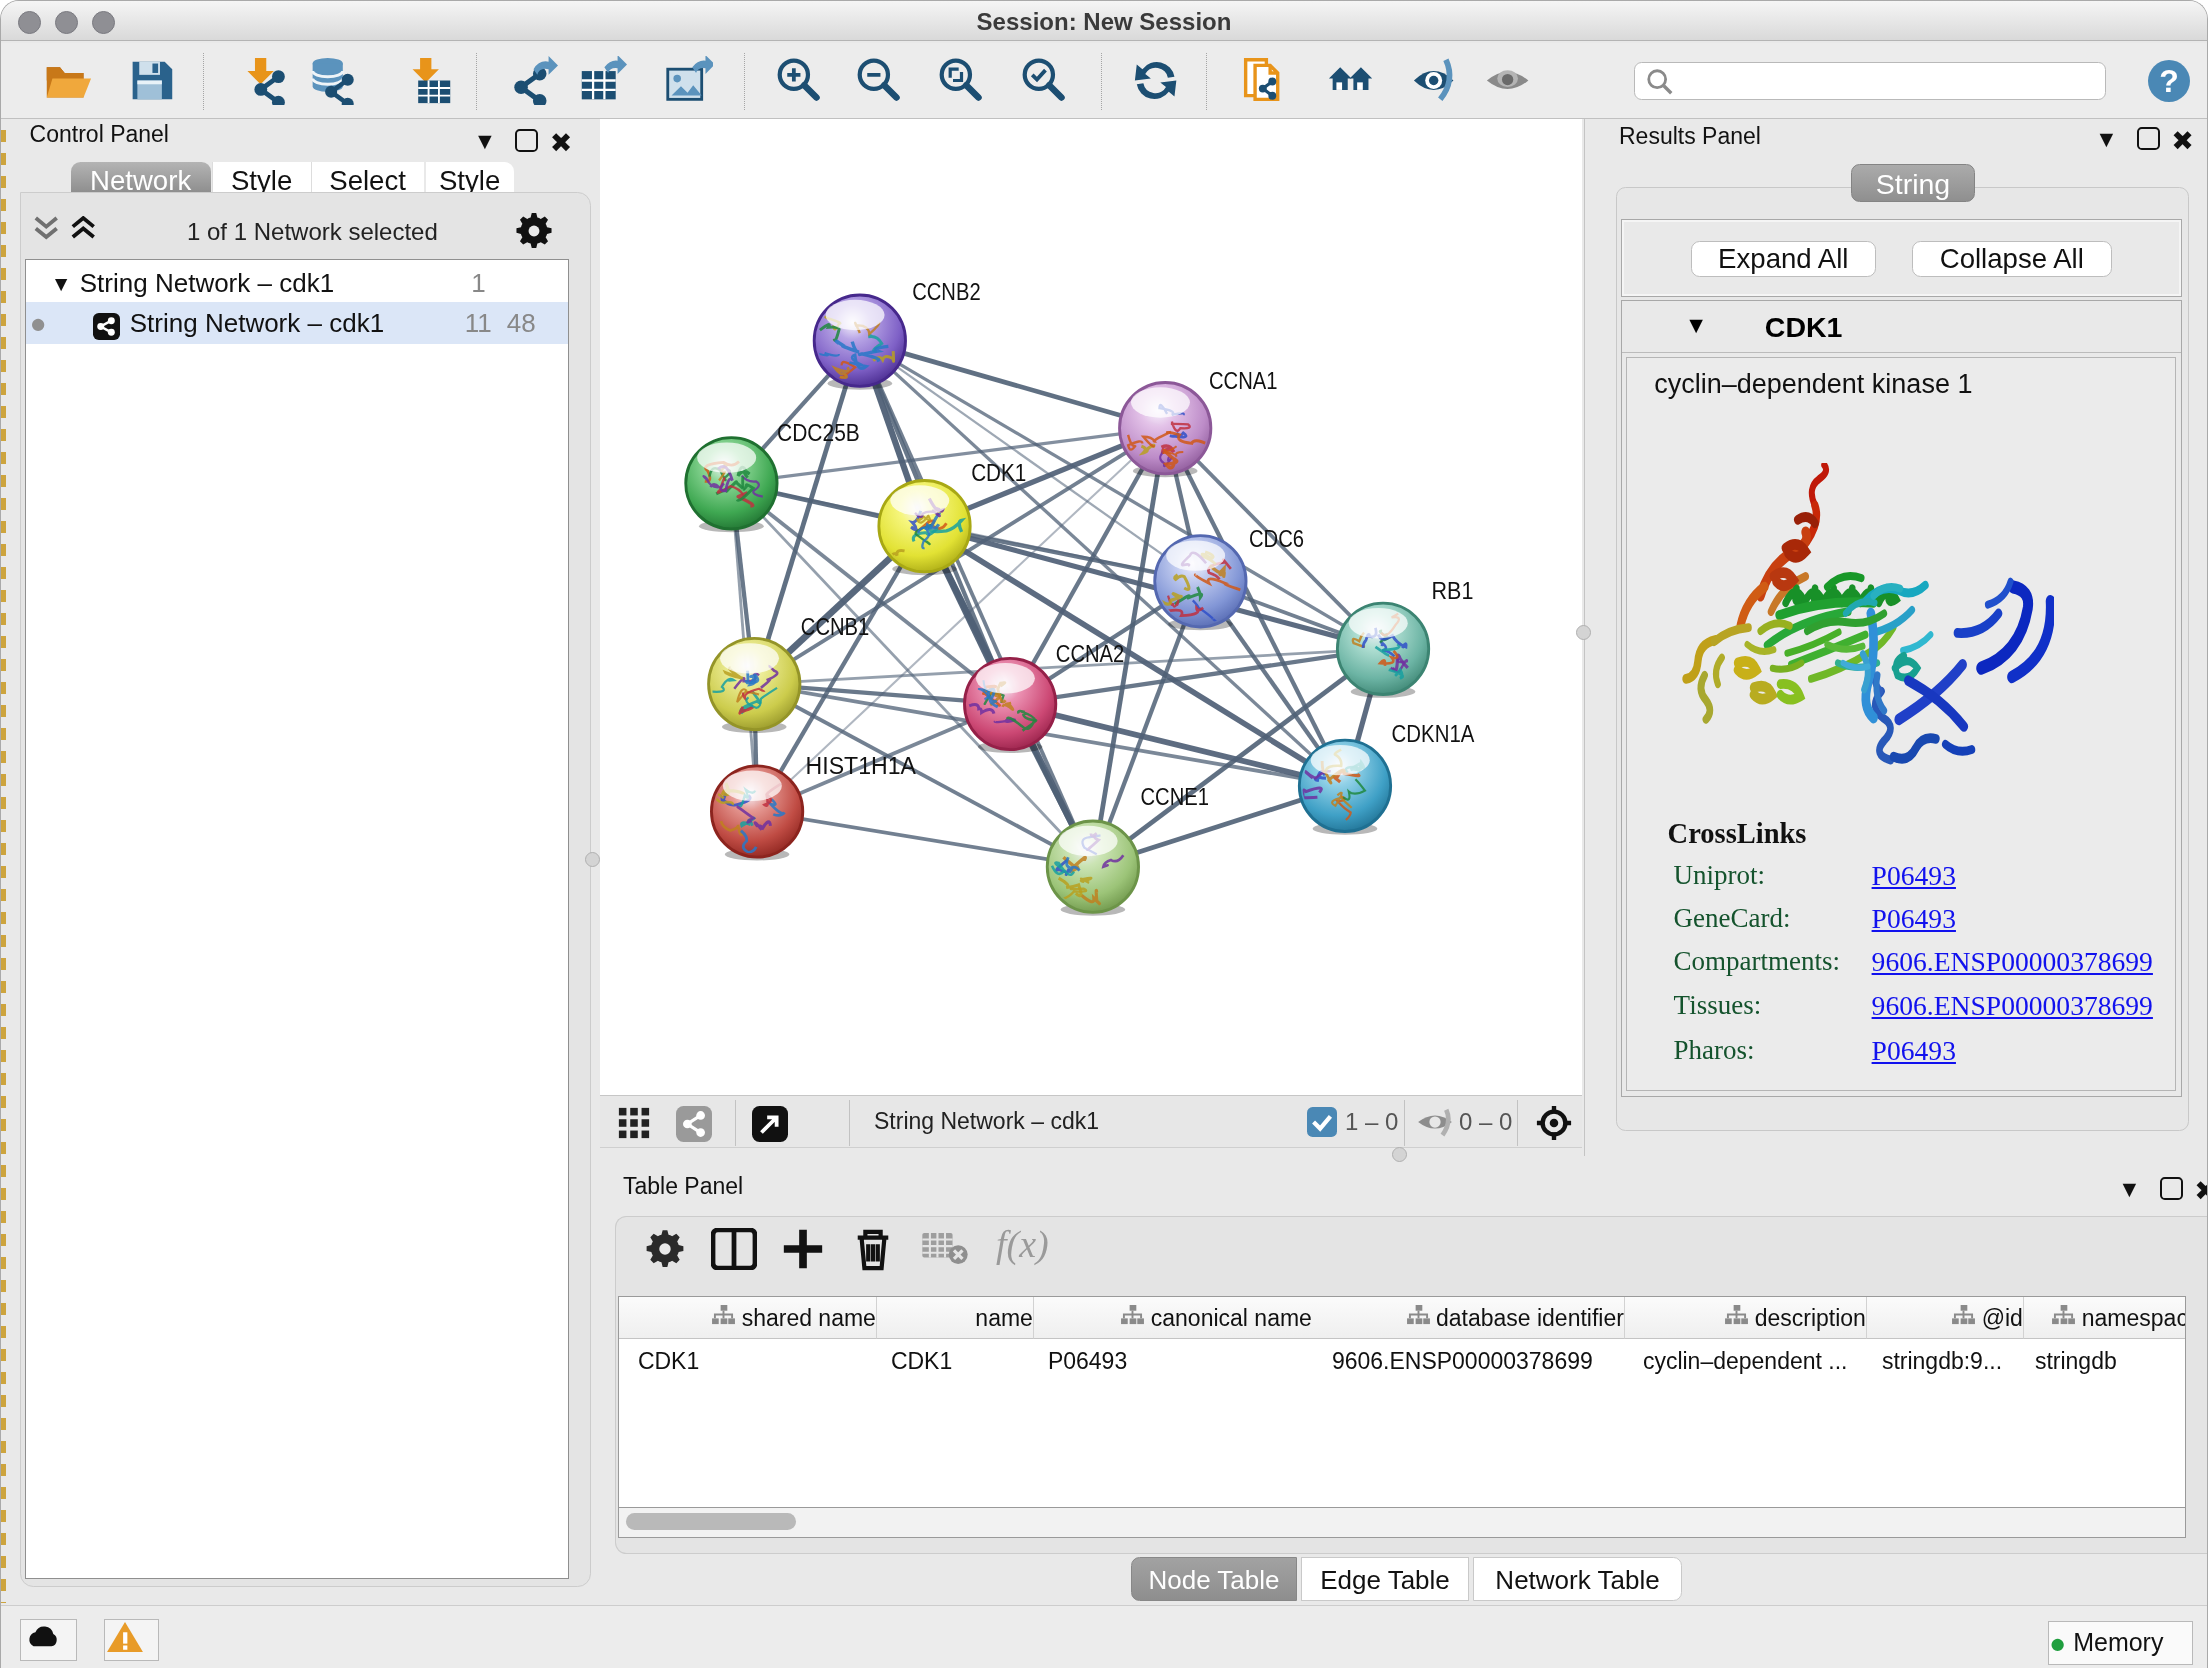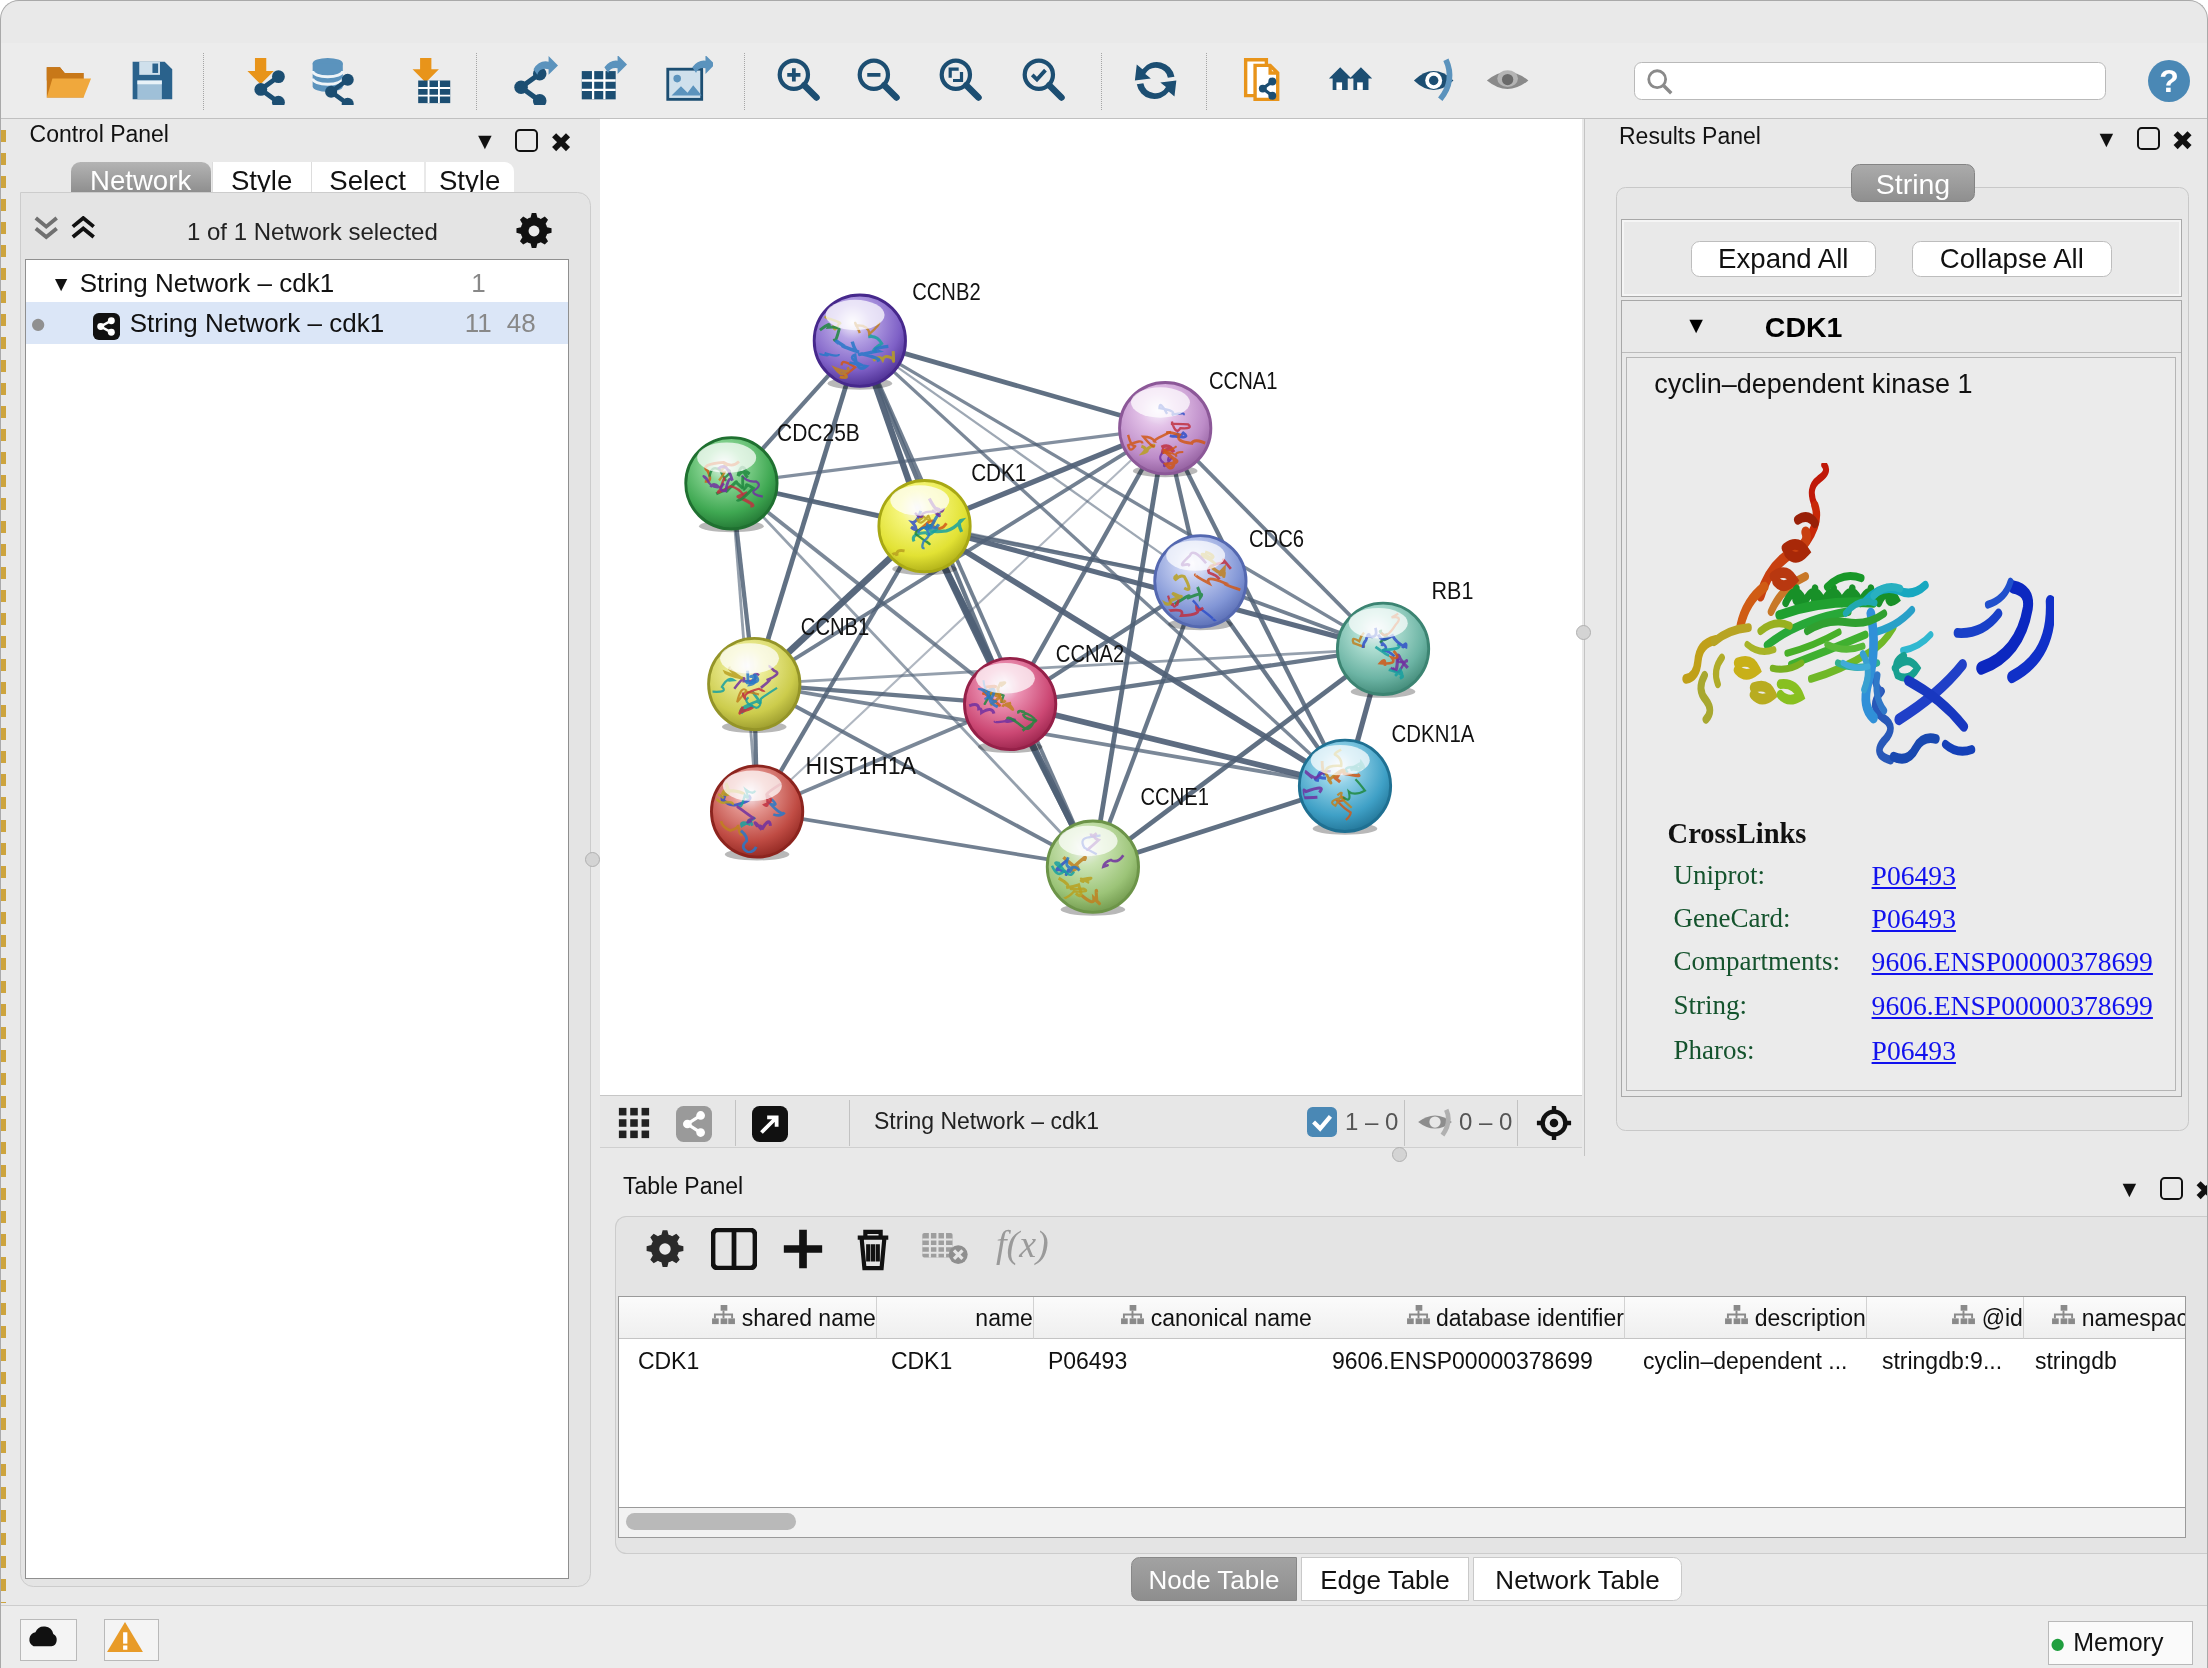--- a/index.html
+++ b/index.html
@@ -83,20 +83,26 @@
   border-top:1.9px solid #cdcdcd; }
 .sbtn { position:absolute; top:13.3px; height:42px; background:#f4f4f4; border:1.9px solid #b9b9b9; }
 #memory { position:absolute; left:2047px; top:15px; width:145px; height:44px; background:#fafafa;
   border:1.9px solid #b9b9b9; font-size:25px; color:#111; line-height:40px; }
 #ystrip { position:absolute; left:0; top:118px; width:4.8px; height:1484px;
   background:repeating-linear-gradient(#e9e9e9 0 11.4px, #cda43e 11.4px 23px); }
 .knob { position:absolute; width:15px; height:15px; background:#d4d4d4; border:1px solid #b0b0b0; border-radius:50%; }
 </style></head><body>
 <div id="win">
 
+<div id="titlebar">
+  <div class="tl" style="left:17px"></div>
+      <div class="tl" style="left:54px"></div>
+      <div class="tl" style="left:91px"></div>
+  <div id="title">Session: New Session</div>
+</div>
 
 <div id="toolbar">
       <div class="tbi" style="left:42px"><svg width="49" height="49" viewBox="0 0 52 52">
           <path d="M4 12 h14 l5 6 h20 v8 h-39 z" fill="#b06010"></path>
           <path d="M4 12 h14 l5 6 h20 v26 h-39 z" fill="#c87818"></path>
           <path d="M10 24 h41 l-8 20 h-39 z" fill="#f0a83c"></path>
         </svg></div>
       <div class="tbi" style="left:126px"><svg width="49" height="49" viewBox="0 0 52 52">
           <path d="M6 6 h34 l8 8 v32 h-42 z" fill="#2a628c"></path>
           <rect x="13" y="6" width="22" height="14" fill="#cfe0ec"></rect>
@@ -764,21 +770,21 @@
                   <path d="M254 226 q18 8 38 4" fill="none" stroke="#40acd8" stroke-width="7" stroke-opacity="1" stroke-linecap="round"></path>
                 </g>
               </svg></div>
         <div class="serif" style="position:absolute;left:41px;top:460px;font-size:28.5px;font-weight:bold;color:#111">CrossLinks</div>
         <div class="serif xl-label" style="top:502px">Uniprot:</div>
             <div class="serif xl-val" style="top:502px">P06493</div>
         <div class="serif xl-label" style="top:545px">GeneCard:</div>
             <div class="serif xl-val" style="top:545px">P06493</div>
         <div class="serif xl-label" style="top:588px">Compartments:</div>
             <div class="serif xl-val" style="top:588px">9606.ENSP00000378699</div>
-        <div class="serif xl-label" style="top:632px">String:</div>
+        <div class="serif xl-label" style="top:632px">Tissues:</div>
             <div class="serif xl-val" style="top:632px">9606.ENSP00000378699</div>
         <div class="serif xl-label" style="top:677px">Pharos:</div>
             <div class="serif xl-val" style="top:677px">P06493</div>
       </div>
     </div>
   </div>
 </div>
 
 <div id="tpanel">
   <div class="ptitle" style="left:23px; top:17px">Table Panel</div>

